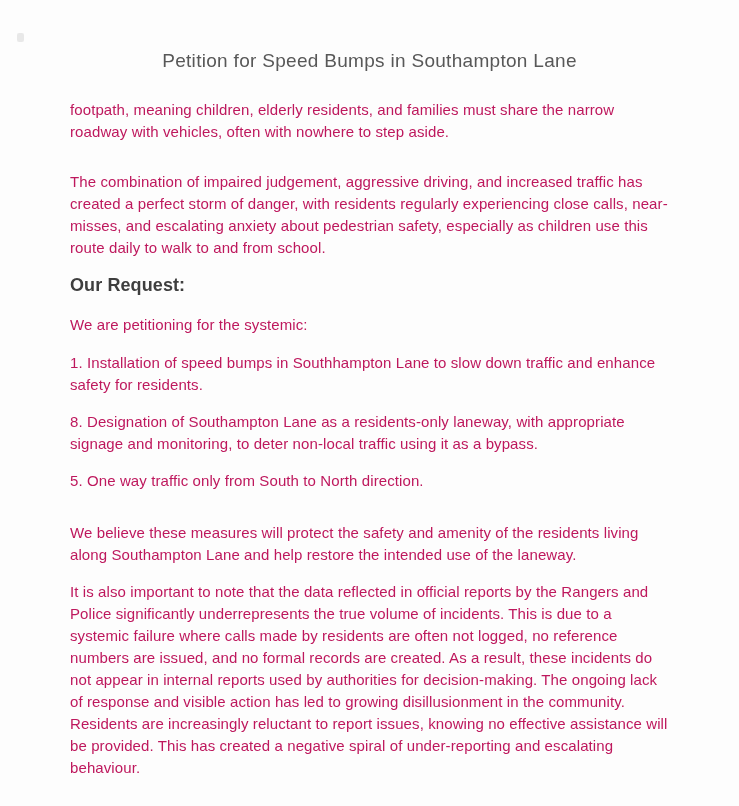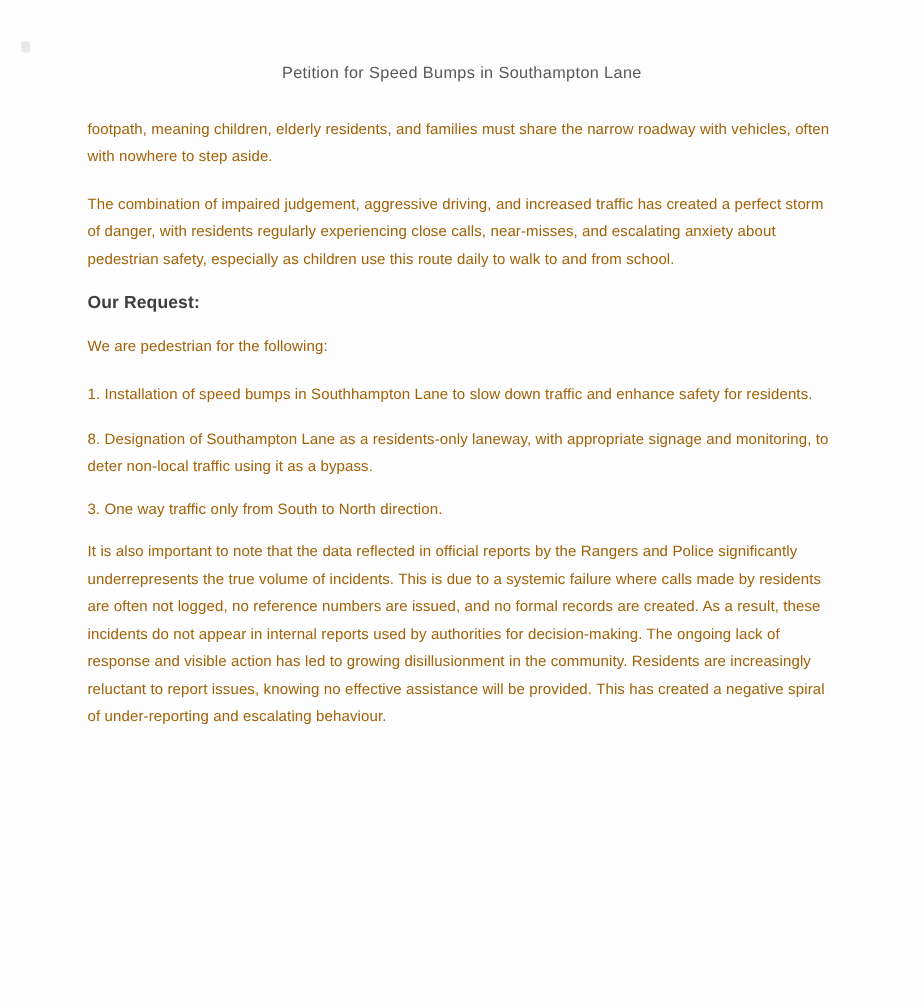--- a/index.html
+++ b/index.html
@@ -23,40 +23,40 @@
     top: 33px;
     width: 7px;
     height: 9px;
     background: #e2e2e2;
     border-radius: 2px;
     opacity: 0.8;
   }
   .doc-title {
     margin: 50px 40px 0 40px;
     text-align: center;
-    font-size: 13px;
+    font-size: 19px;
     font-weight: 400;
     color: #585858;
     letter-spacing: 0.3px;
   }
   .content {
     padding: 0 69px 30px 70px;
   }
   .para {
-    font-size: 12px;
+    font-size: 15px;
     line-height: 22px;
     letter-spacing: 0.1px;
-    color: #a16207;
+    color: #be185d;
   }
   .p-footpath    { margin-top: 27px; }
-  .p-combination { margin-top: 16px; }
+  .p-combination { margin-top: 28px; }
   .p-lane-nature { margin-top: 8px; }
   .h-request {
     margin-top: 4px;
-    font-size: 14px;
+    font-size: 18px;
     line-height: 22px;
     font-weight: 700;
     color: #3e3e3e;
     letter-spacing: 0.1px;
   }
   .p-intro   { margin-top: 7px; }
   .p-item1   { margin-top: 16px; }
   .p-item2   { margin-top: 14px; }
   .p-item3   { margin-top: 9px; }
   .p-believe { margin-top: 30px; }
@@ -73,25 +73,26 @@
 
   <div class="content">
 
     <p class="para p-footpath">footpath, meaning children, elderly residents, and families must share the narrow roadway with vehicles, often with nowhere to step aside.</p>
 
     <p class="para p-combination">The combination of impaired judgement, aggressive driving, and increased traffic has created a perfect storm of danger, with residents regularly experiencing close calls, near-misses, and escalating anxiety about pedestrian safety, especially as children use this route daily to walk to and from school.</p>
 
 
     <p class="h-request">Our Request:</p>
 
-    <p class="para p-intro">We are pedestrian for the following:</p>
+    <p class="para p-intro">We are petitioning for the systemic:</p>
 
     <p class="para p-item1">1. Installation of speed bumps in Southhampton Lane to slow down traffic and enhance safety for residents.</p>
 
     <p class="para p-item2">8. Designation of Southampton Lane as a residents-only laneway, with appropriate signage and monitoring, to deter non-local traffic using it as a bypass.</p>
 
-    <p class="para p-item3">3. One way traffic only from South to North direction.</p>
+    <p class="para p-item3">5. One way traffic only from South to North direction.</p>
 
+    <p class="para p-believe">We believe these measures will protect the safety and amenity of the residents living along Southampton Lane and help restore the intended use of the laneway.</p>
 
     <p class="para p-data">It is also important to note that the data reflected in official reports by the Rangers and Police significantly underrepresents the true volume of incidents. This is due to a systemic failure where calls made by residents are often not logged, no reference numbers are issued, and no formal records are created. As a result, these incidents do not appear in internal reports used by authorities for decision-making. The ongoing lack of response and visible action has led to growing disillusionment in the community. Residents are increasingly reluctant to report issues, knowing no effective assistance will be provided. This has created a negative spiral of under-reporting and escalating behaviour.</p>
 
   </div>
 </div>
 
 </body></html>

